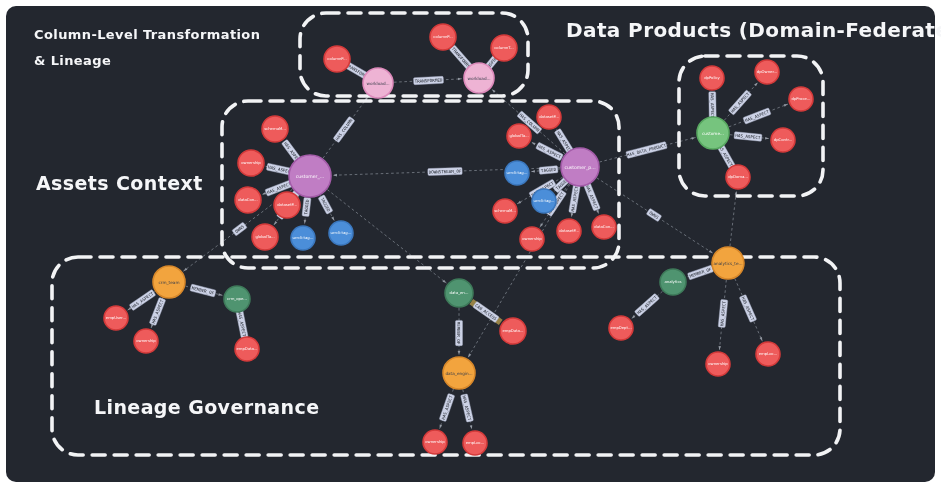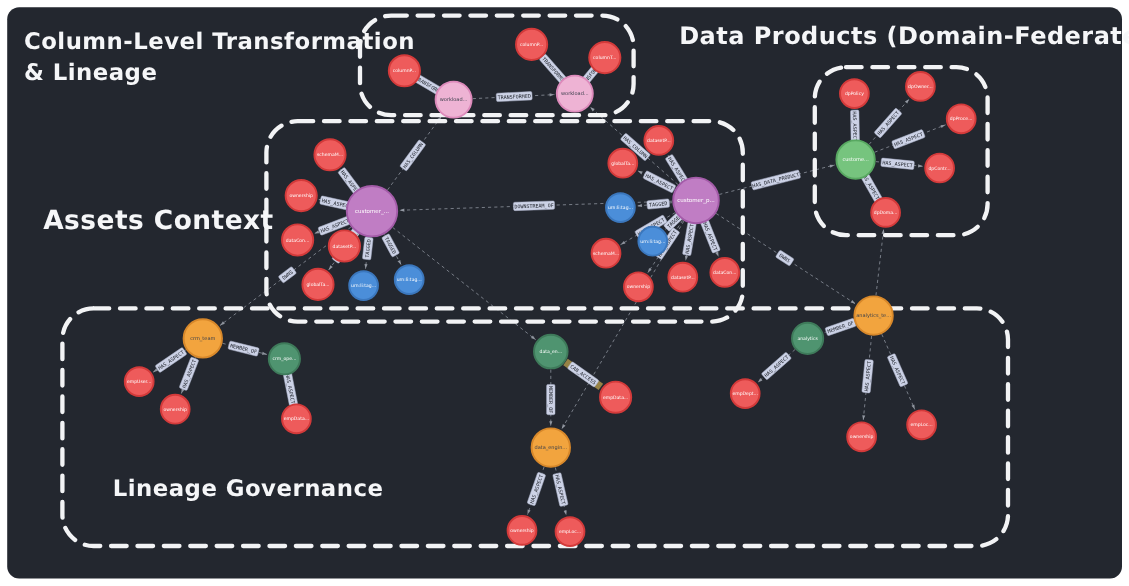--- a/index.html
+++ b/index.html
@@ -1,23 +1,23 @@
 <!DOCTYPE html>
 <html><head>
 <meta charset="utf-8">
 <style>
   html,body{margin:0;padding:0;background:#ffffff;}
   .stage{position:relative;width:941px;height:488px;background:#ffffff;overflow:hidden;
          font-family:"DejaVu Sans",sans-serif;}
   svg{position:absolute;left:0;top:0;}
   .title{position:absolute;color:#f5f6f8;font-weight:700;letter-spacing:.4px;
          font-family:"DejaVu Sans",sans-serif;pointer-events:none;white-space:nowrap;}
-  .t-lineage{left:20px;top:22px;font-size:19px;line-height:26px;}
+  .t-lineage{left:34px;top:22px;font-size:13px;line-height:26px;}
   .t-products{left:566px;top:18px;font-size:20px;}
-  .t-assets{left:36px;top:172px;font-size:22px;}
+  .t-assets{left:36px;top:172px;font-size:19px;}
   .t-governance{left:94px;top:396px;font-size:19px;}
 </style>
 </head>
 <body>
 
 <div class="stage">
   <svg id="graph" width="941" height="488" viewBox="0 0 941 488">
       <rect x="0" y="0" width="941" height="488" fill="#ffffff"></rect>
       <rect x="6" y="6" width="929" height="476" rx="10" fill="#23272f"></rect>
       <g>

